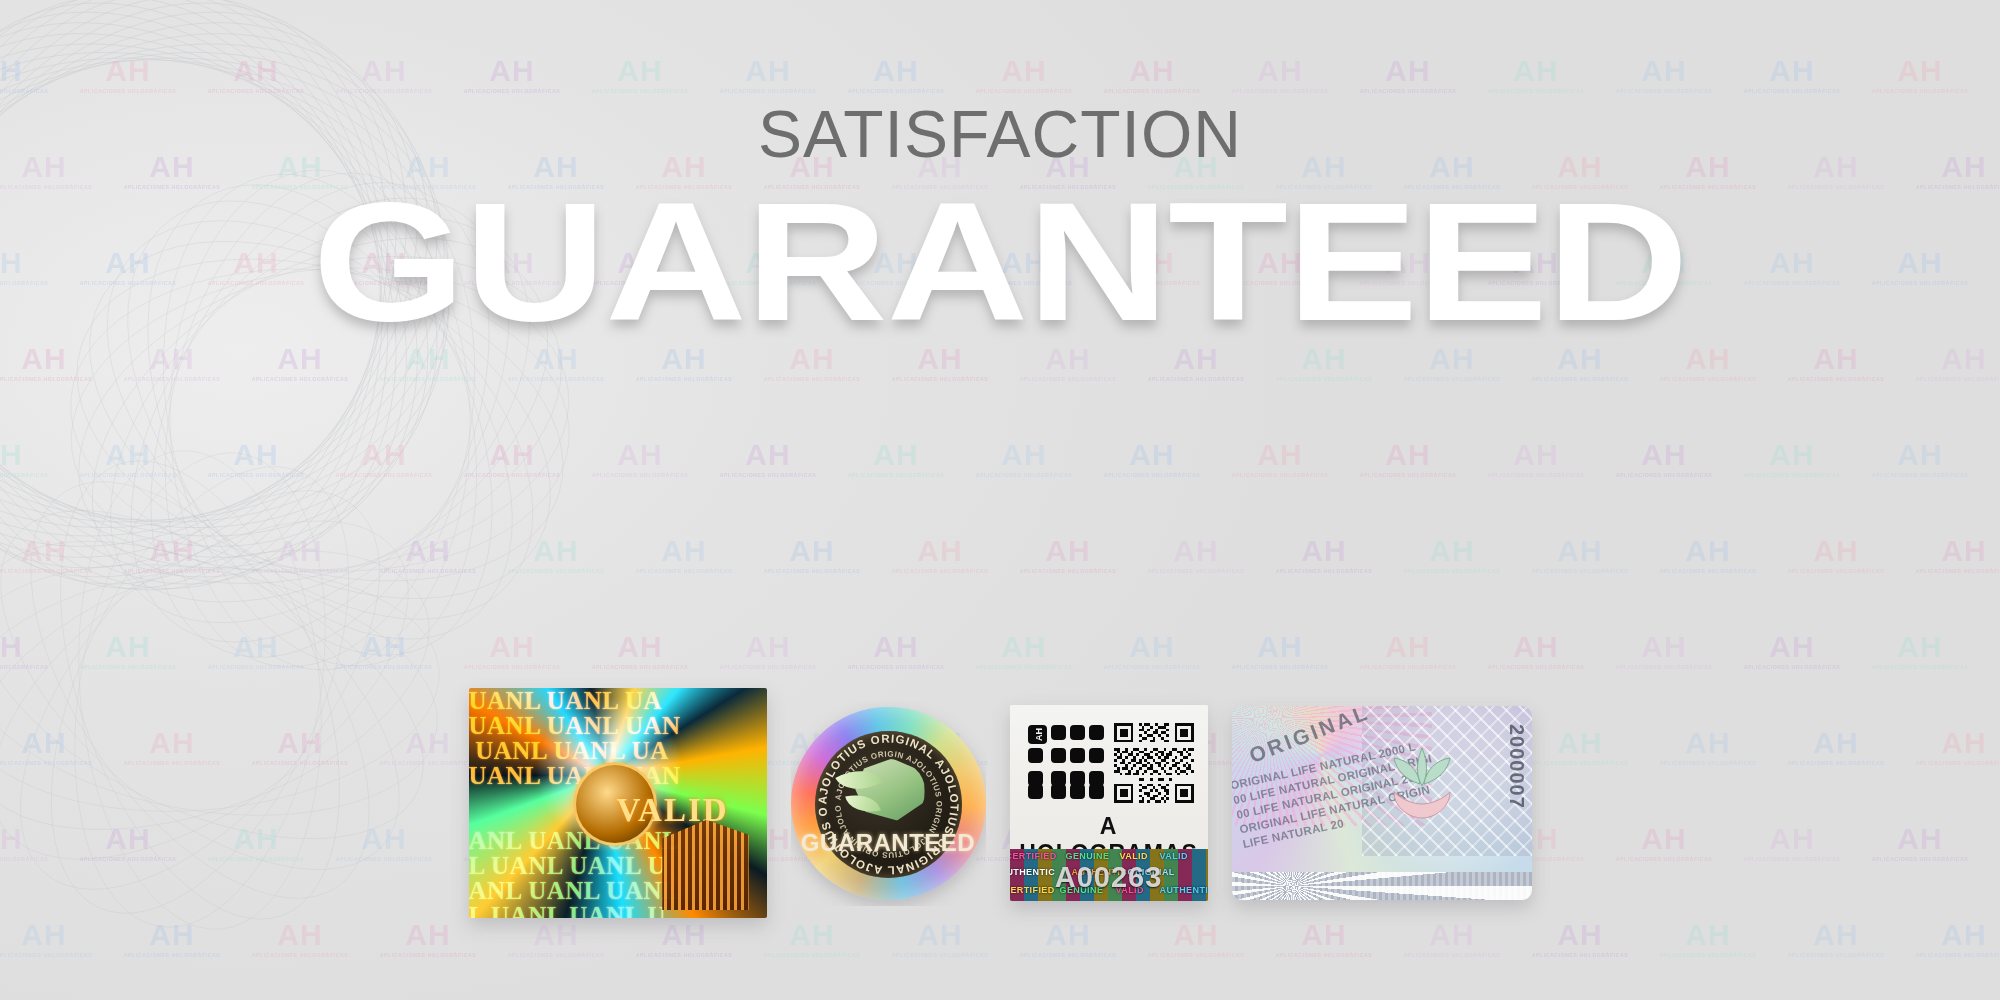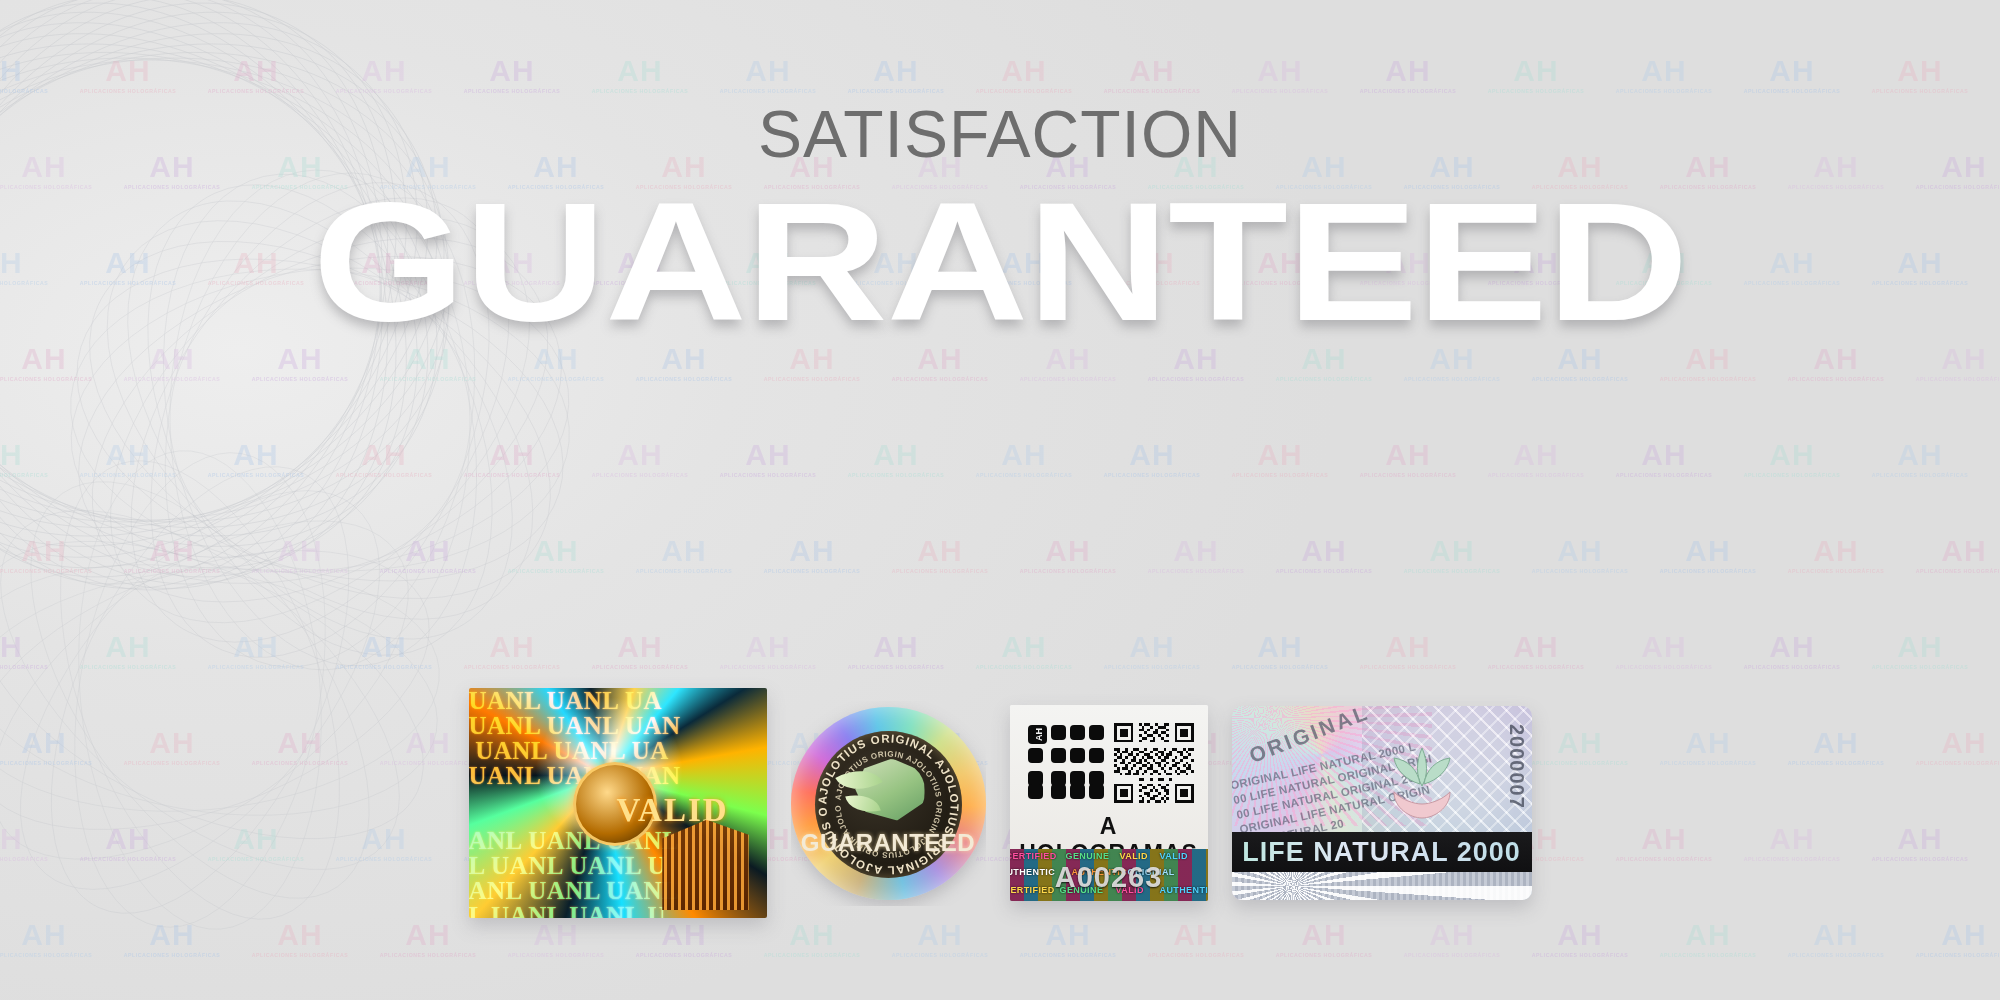--- a/index.html
+++ b/index.html
@@ -1252,20 +1252,17 @@
       </div>
       <svg class="h4-plant" viewBox="0 0 80 84">
         <g fill="#b9ddc8" stroke="#7fae94" stroke-width="1">
           <path d="M40 8 C34 22 34 36 40 46 C46 36 46 22 40 8 Z"></path>
           <path d="M38 44 C24 40 14 30 12 18 C26 20 36 30 38 44 Z"></path>
           <path d="M42 44 C56 40 66 30 68 18 C54 20 44 30 42 44 Z"></path>
         </g>
         <path d="M12 52 C12 68 28 78 40 78 C52 78 68 68 68 52 C60 60 48 64 40 64 C32 64 20 60 12 52 Z" fill="#f0c9cf" stroke="#c89aa4" stroke-width="1"></path>
       </svg>
       <div class="h4-serial">2000007</div>
-      <div class="h4-bar">
-        <span>LIFE NATURAL 2000</span>
-      </div>
       <div class="h4-glitter"></div>
     </div>
 
   </div>
 </div>
 
 </body></html>

